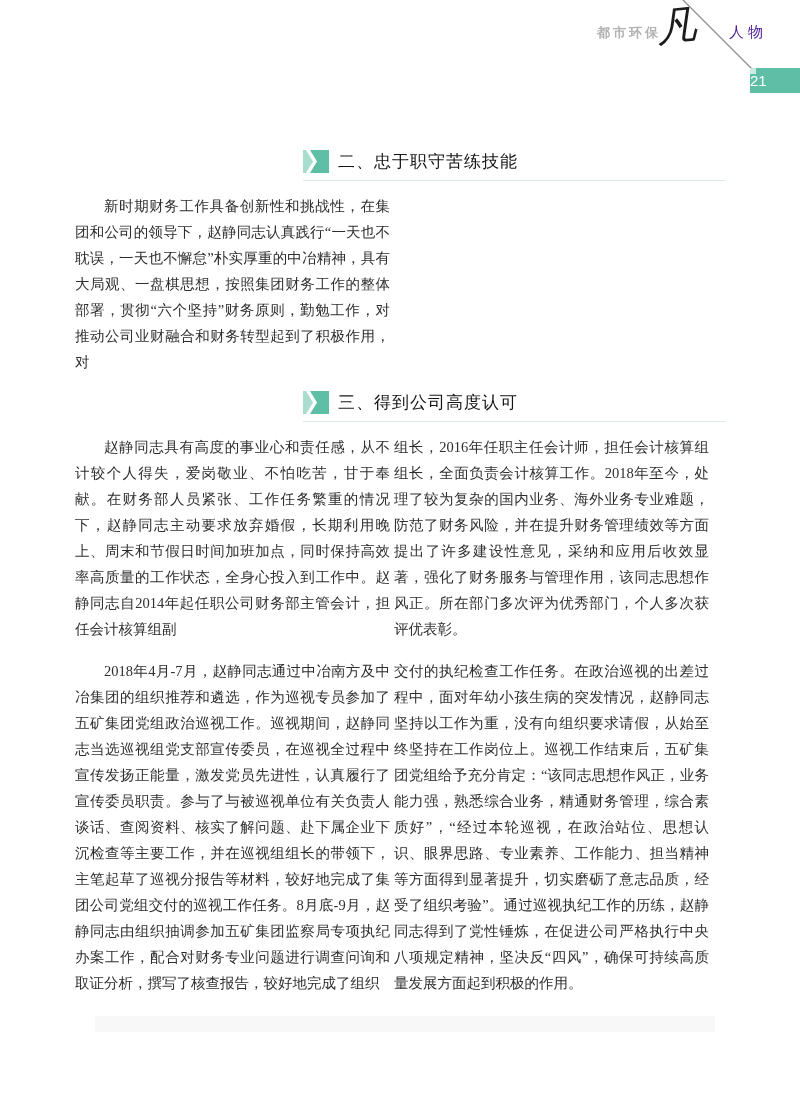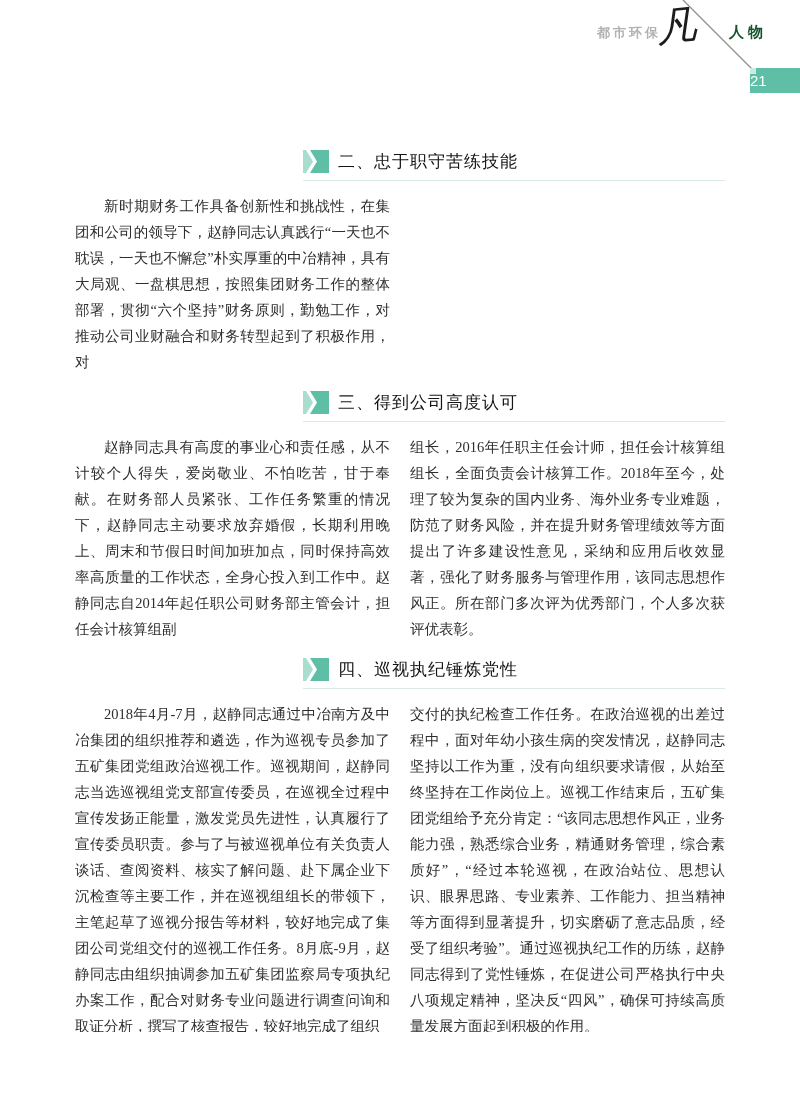--- a/index.html
+++ b/index.html
@@ -11,22 +11,22 @@
   .hdr-brand{
     position:absolute;left:597px;top:24px;font-size:13px;letter-spacing:3px;
     color:#b2b2b2;font-weight:bold;font-family:"Liberation Serif",serif;
   }
   .hdr-glyph{
     position:absolute;left:656px;top:6px;font-size:40px;line-height:40px;
     font-style:italic;font-family:"DejaVu Serif",serif;color:#1c1c1c;transform:rotate(-6deg);
   }
   .hdr-line{position:absolute;left:600px;top:0;width:200px;height:100px;}
   .hdr-rubric{
-    position:absolute;left:729px;top:23px;font-size:15px;font-weight:bold;
-    letter-spacing:4px;color:#14532d;font-family:"Liberation Sans",sans-serif;
+    position:absolute;left:729px;top:23px;font-size:15px;font-weight:normal;
+    letter-spacing:4px;color:#4c1d95;font-family:"Liberation Sans",sans-serif;
   }
   .pagenum{
     position:absolute;right:0;top:68px;width:50px;height:25px;background:#5fbfa6;
     color:#ffffff;font-family:"Liberation Sans",sans-serif;font-size:15px;
     display:flex;align-items:center;justify-content:flex-start;
   }
   .pagenum .notch{
     position:absolute;left:0;top:0;width:6px;height:6px;background:#cdeae1;
   }
   
@@ -34,21 +34,21 @@
   .sec-head{
     display:flex;align-items:center;gap:9px;
     margin:0 0 12px 228px;width:422px;
     border-bottom:1px solid #d9e9e5;padding-bottom:7px;
   }
   .sec-head h2{
     margin:0;font-size:17px;font-weight:normal;letter-spacing:1px;color:#141414;
     font-family:"Liberation Sans",sans-serif;line-height:22px;
   }
   .sec-icon{flex:0 0 auto;display:block;}
-  .cols{display:flex;gap:20px;margin-bottom:16px;}
+  .cols{display:flex;gap:4px;margin-bottom:16px;}
   .col{
     width:315px;margin:0;font-size:14.5px;line-height:26px;text-align:justify;
     text-justify:inter-ideograph;color:#2e2e2e;
   }
   .col.lead{text-indent:2em;}
   .col.cont{text-indent:0;}
   
   .quote-box{
     position:relative;margin:20px 10px 0 20px;background:#f7f8f7;
     padding:22px 22px 18px 92px;
@@ -95,28 +95,20 @@
         <polygon points="0,0 7,0 14,11.5 7,23 0,23" fill="#ffffff"></polygon>
         <polygon points="0,0 3,0 10,11.5 3,23 0,23" fill="#a9ddd0"></polygon>
       </svg>
       <h2>三、得到公司高度认可</h2>
     </div>
     <div class="cols">
       <p class="col lead">赵静同志具有高度的事业心和责任感，从不计较个人得失，爱岗敬业、不怕吃苦，甘于奉献。在财务部人员紧张、工作任务繁重的情况下，赵静同志主动要求放弃婚假，长期利用晚上、周末和节假日时间加班加点，同时保持高效率高质量的工作状态，全身心投入到工作中。赵静同志自2014年起任职公司财务部主管会计，担任会计核算组副</p>
       <p class="col cont">组长，2016年任职主任会计师，担任会计核算组组长，全面负责会计核算工作。2018年至今，处理了较为复杂的国内业务、海外业务专业难题，防范了财务风险，并在提升财务管理绩效等方面提出了许多建设性意见，采纳和应用后收效显著，强化了财务服务与管理作用，该同志思想作风正。所在部门多次评为优秀部门，个人多次获评优表彰。</p>
     </div>
 
-    <div class="sec-head">
-      <svg class="sec-icon" width="26" height="23" viewBox="0 0 26 23">
-        <rect x="0" y="0" width="26" height="23" fill="#5fbfa6"></rect>
-        <polygon points="0,0 7,0 14,11.5 7,23 0,23" fill="#ffffff"></polygon>
-        <polygon points="0,0 3,0 10,11.5 3,23 0,23" fill="#a9ddd0"></polygon>
-      </svg>
-      <h2>四、巡视执纪锤炼党性</h2>
-    </div>
     <div class="cols">
       <p class="col lead">2018年4月-7月，赵静同志通过中冶南方及中冶集团的组织推荐和遴选，作为巡视专员参加了五矿集团党组政治巡视工作。巡视期间，赵静同志当选巡视组党支部宣传委员，在巡视全过程中宣传发扬正能量，激发党员先进性，认真履行了宣传委员职责。参与了与被巡视单位有关负责人谈话、查阅资料、核实了解问题、赴下属企业下沉检查等主要工作，并在巡视组组长的带领下，主笔起草了巡视分报告等材料，较好地完成了集团公司党组交付的巡视工作任务。8月底-9月，赵静同志由组织抽调参加五矿集团监察局专项执纪办案工作，配合对财务专业问题进行调查问询和取证分析，撰写了核查报告，较好地完成了组织</p>
       <p class="col cont">交付的执纪检查工作任务。在政治巡视的出差过程中，面对年幼小孩生病的突发情况，赵静同志坚持以工作为重，没有向组织要求请假，从始至终坚持在工作岗位上。巡视工作结束后，五矿集团党组给予充分肯定：“该同志思想作风正，业务能力强，熟悉综合业务，精通财务管理，综合素质好”，“经过本轮巡视，在政治站位、思想认识、眼界思路、专业素养、工作能力、担当精神等方面得到显著提升，切实磨砺了意志品质，经受了组织考验”。通过巡视执纪工作的历练，赵静同志得到了党性锤炼，在促进公司严格执行中央八项规定精神，坚决反“四风”，确保可持续高质量发展方面起到积极的作用。</p>
     </div>
 
     <div class="quote-box">
       <svg class="quote-icon" width="42" height="52" viewBox="0 0 42 52">
         <defs>
           <linearGradient id="qb" x1="0" y1="0" x2="1" y2="1">
             <stop offset="0" stop-color="#7fceba"></stop>

